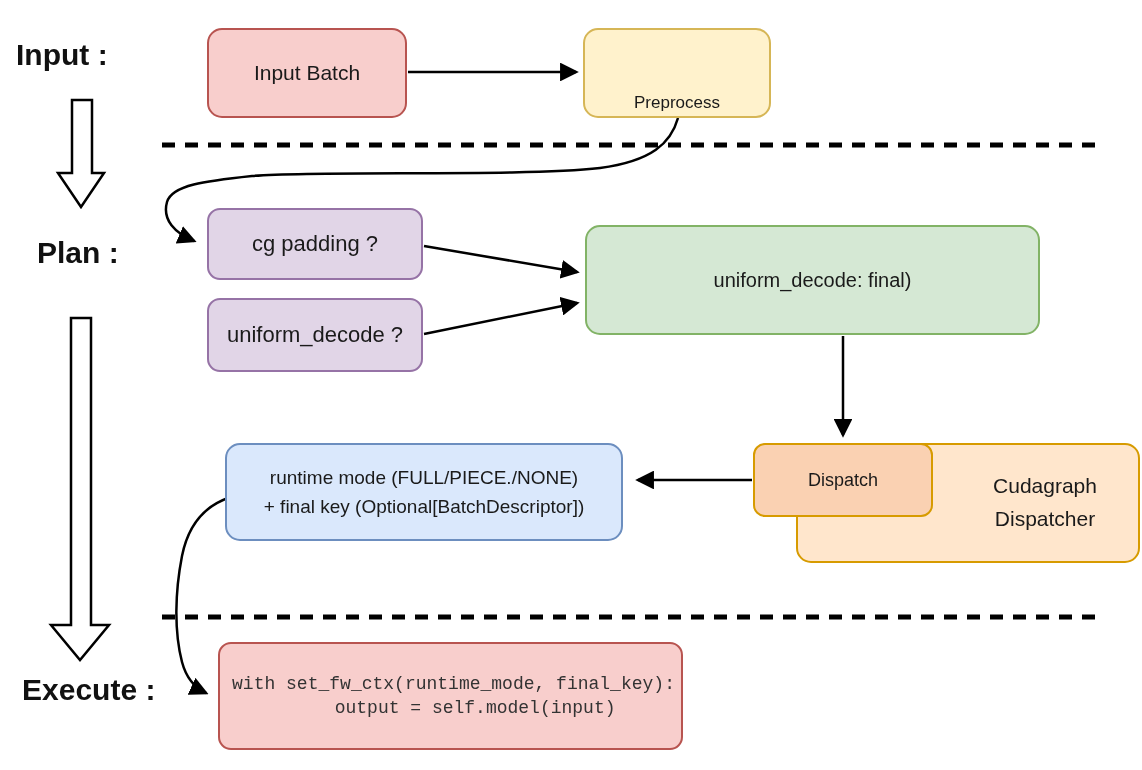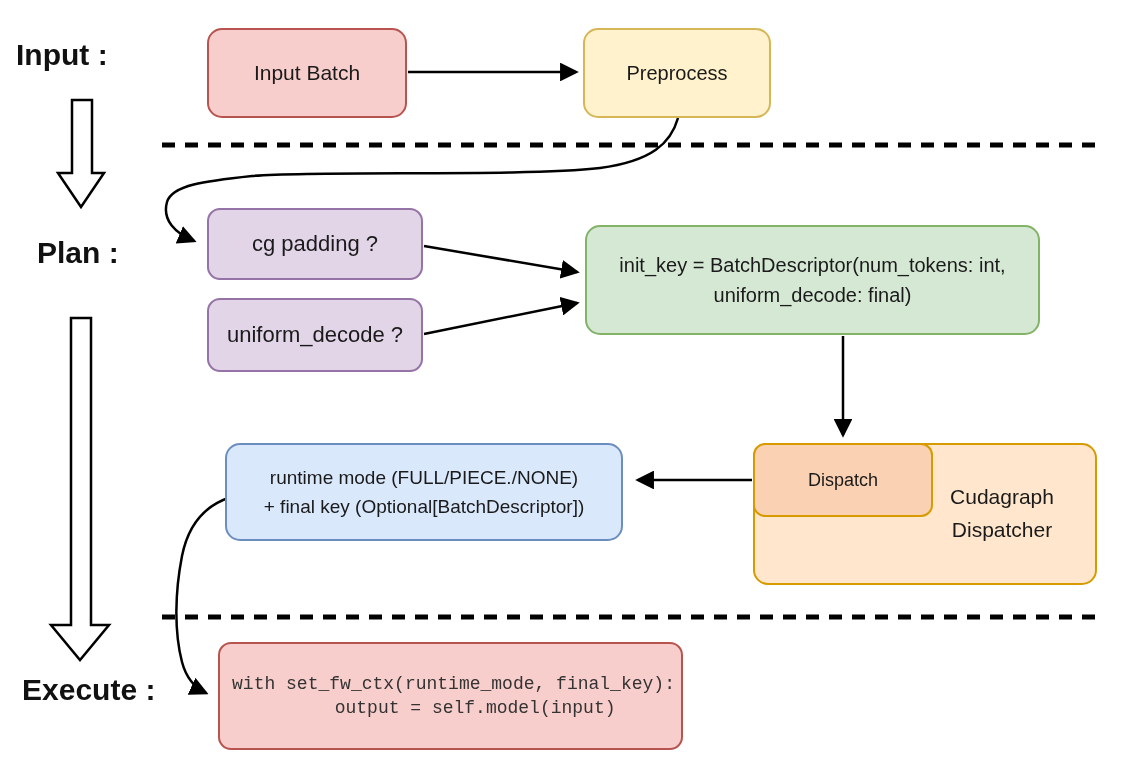--- a/index.html
+++ b/index.html
@@ -26,21 +26,21 @@
     flex-direction:column;
     align-items:center;
     justify-content:center;
     text-align:center;
     border-radius:15px;
     border:2px solid #000;
     line-height:1.45;
   }
   .node span{white-space:pre;}
   .node-input-batch{background:#F8CECC;border-color:#B85450;font-size:21px;}
-  .node-preprocess{background:#FFF2CC;border-color:#D6B656;font-size:20px;}
+  .node-preprocess{background:#FFF2CC;border-color:#D6B656;font-size:17px;justify-content:flex-end;}
   .node-purple{background:#E1D5E7;border-color:#9673A6;font-size:22px;border-radius:13px;}
   .node-green{background:#D5E8D4;border-color:#82B366;font-size:20px;line-height:1.5;}
   .node-outer-orange{background:#FFE6CC;border-color:#D79B00;justify-content:center;}
   .node-inner-orange{background:#FAD1B2;border-color:#D79B00;font-size:18px;border-radius:12px;}
   .cuda-text{
     position:absolute;
     right:8px;top:0;height:100%;width:170px;
     display:flex;flex-direction:column;align-items:center;justify-content:center;
     font-size:21px;line-height:1.55;
   }
@@ -99,25 +99,24 @@
   </div>
 
   <div class="node node-purple" style="left:207px;top:208px;width:216px;height:72px;">
     <span>cg padding ?</span>
   </div>
   <div class="node node-purple" style="left:207px;top:298px;width:216px;height:74px;">
     <span>uniform_decode ?</span>
   </div>
 
   <div class="node node-green" style="left:585px;top:225px;width:455px;height:110px;">
-    <span>init_key = BatchDescriptor(num_tokens: int,</span>
     <span>uniform_decode: final)</span>
   </div>
 
-  <div class="node node-outer-orange" style="left:753px;top:443px;width:344px;height:142px;">
+  <div class="node node-outer-orange" style="left:796px;top:443px;width:344px;height:120px;">
     <div class="cuda-text">
       <span>Cudagraph</span>
       <span>Dispatcher</span>
     </div>
   </div>
   <div class="node node-inner-orange" style="left:753px;top:443px;width:180px;height:74px;">
     <span>Dispatch</span>
   </div>
 
   <div class="node node-blue" style="left:225px;top:443px;width:398px;height:98px;">

